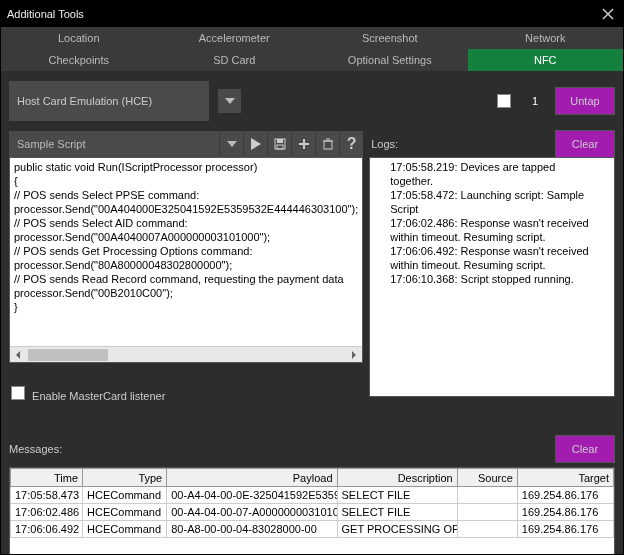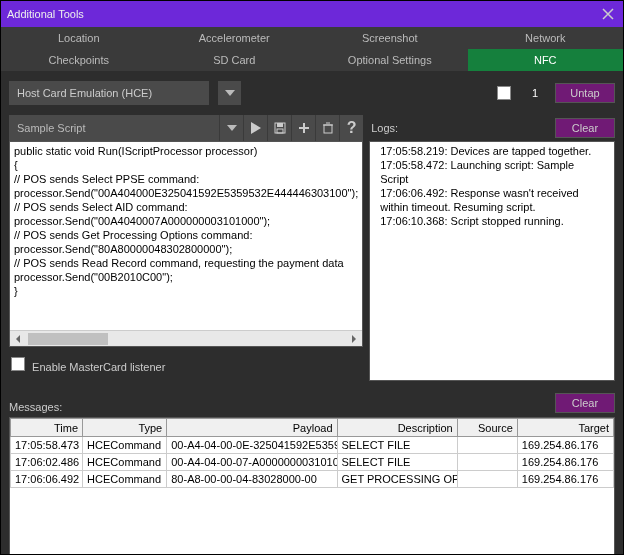--- a/index.html
+++ b/index.html
@@ -1,46 +1,46 @@
 <!DOCTYPE html>
 <html><head>
 <meta charset="utf-8">
 <style>
 *{box-sizing:border-box;margin:0;padding:0;font-family:"Segoe UI",Arial,sans-serif;font-size:11px}
 body{background:#2d2d2d;color:#ddd;width:624px;height:555px;overflow:hidden;border:1px solid #000}
-.titlebar{background:#6d28d9;height:26px;display:flex;align-items:center;justify-content:space-between;padding:0 6px;color:#eee}
+.titlebar{background:#000000;height:26px;display:flex;align-items:center;justify-content:space-between;padding:0 6px;color:#eee}
 .titlebar .close{width:18px;height:18px;display:flex;align-items:center;justify-content:center;cursor:pointer}
 .tabs-row{display:flex;background:#3a3a3a;color:#bbb;height:22px}
 .tabs-row .tab{flex:1;text-align:center;line-height:22px;cursor:pointer}
 .tabs-row2{display:flex;background:#3a3a3a;color:#bbb;height:22px}
 .tabs-row2 .tab{flex:1;text-align:center;line-height:22px;cursor:pointer}
 .tabs-row2 .tab.active{background:#15803d;color:#fff}
 .toolbar{display:flex;align-items:center;gap:8px;padding:10px 8px}
-.select-hce{background:#4a4a4a;color:#ccc;height:24px;display:flex;align-items:center;padding:8px 8px;width:200px}
+.select-hce{background:#4a4a4a;color:#ccc;height:40px;display:flex;align-items:center;padding:8px 8px;width:200px}
 .caret-btn{width:24px;height:24px;background:#4a4a4a;display:flex;align-items:center;justify-content:center;cursor:pointer;border-left:1px solid #2d2d2d}
 .spacer{flex:1}
 .chk{width:14px;height:14px;background:#fff;border:1px solid #888;display:inline-block;cursor:pointer;margin-right:4px}
 .num-input{background:#2d2d2d;color:#fff;border:none;width:24px;text-align:center;height:18px}
-.btn{background:#701a75;color:#ccc;height:20px;padding:0 0;display:flex;align-items:center;justify-content:center;cursor:pointer;border:1px solid #555;min-width:60px}
+.btn{background:#a21caf;color:#ccc;height:28px;padding:0 0;display:flex;align-items:center;justify-content:center;cursor:pointer;border:1px solid #555;min-width:60px}
 .main-split{display:flex;gap:6px;padding:0 8px 6px 8px}
 .left-pane{flex:1.05;display:flex;flex-direction:column}
 .right-pane{flex:0.95;display:flex;flex-direction:column}
 .script-toolbar{display:flex;align-items:center;background:#4a4a4a;height:26px}
 .script-title{flex:1;padding:0 8px;color:#bbb}
 .icon-btn{width:24px;height:26px;display:flex;align-items:center;justify-content:center;cursor:pointer;color:#ccc;border-left:1px solid #3a3a3a}
 .code-wrap{background:#fff;border:1px solid #555;height:206px;overflow:auto;position:relative}
 .code{font-family:Liberation Sans, sans-serif;color:#000;white-space:pre;padding:2px 4px;font-size:11px;line-height:14px}
 .hscroll{height:16px;background:#e8e8e8;border-top:1px solid #ccc;position:absolute;bottom:0;left:0;right:0;display:flex;align-items:center}
 .hscroll .arrow{width:16px;height:16px;display:flex;align-items:center;justify-content:center;cursor:pointer}
 .hscroll .thumb{width:80px;height:12px;background:#c0c0c0;margin-left:2px}
-.enable-row{padding:10px 2px;color:#ccc}
+.enable-row{padding:23px 2px;color:#ccc}
 .logs-header{display:flex;align-items:center;height:26px}
 .logs-header .lbl{flex:1;padding-left:2px;color:#ccc}
-.logs-box{background:#fff;color:#000;border:1px solid #555;height:240px;padding:2px 10px;overflow:auto;font-size:11px;line-height:14px}
-.msgs-header{display:flex;align-items:flex-end;padding:4px 8px}
+.logs-box{background:#fff;color:#000;border:1px solid #555;height:240px;padding:2px 20px;overflow:auto;font-size:11px;line-height:14px}
+.msgs-header{display:flex;align-items:center;padding:4px 8px}
 .msgs-header .lbl{flex:1;color:#ccc}
 .table-wrap{margin:0 8px 8px 8px;background:#fff;border:1px solid #555;height:150px;overflow:auto}
 table{border-collapse:collapse;width:100%;color:#000;table-layout:fixed}
 th{background:#f0f0f0;border:1px solid #999;text-align:right;padding:2px 4px;font-weight:normal;height:18px;overflow:hidden;white-space:nowrap}
 td{border:1px solid #ccc;padding:2px 4px;height:16px;overflow:hidden;white-space:nowrap;text-overflow:clip}
 svg{display:block}
 </style>
 </head>
 <body>
 
@@ -148,20 +148,21 @@
   </div>
 
   <div class="right-pane">
     <div class="logs-header">
       <div class="lbl">Logs:</div>
       <div class="btn">Clear</div>
     </div>
     <div class="logs-box">
       <div>17:05:58.219: Devices are tapped together.</div>
       <div>17:05:58.472: Launching script: Sample Script</div>
+      <div>17:06:02.486: Response wasn't received within timeout. Resuming script.</div>
       <div>17:06:06.492: Response wasn't received within timeout. Resuming script.</div>
       <div>17:06:10.368: Script stopped running.</div>
     </div>
   </div>
 </div>
 
 <div class="msgs-header">
   <div class="lbl">Messages:</div>
   <div class="btn">Clear</div>
 </div>

